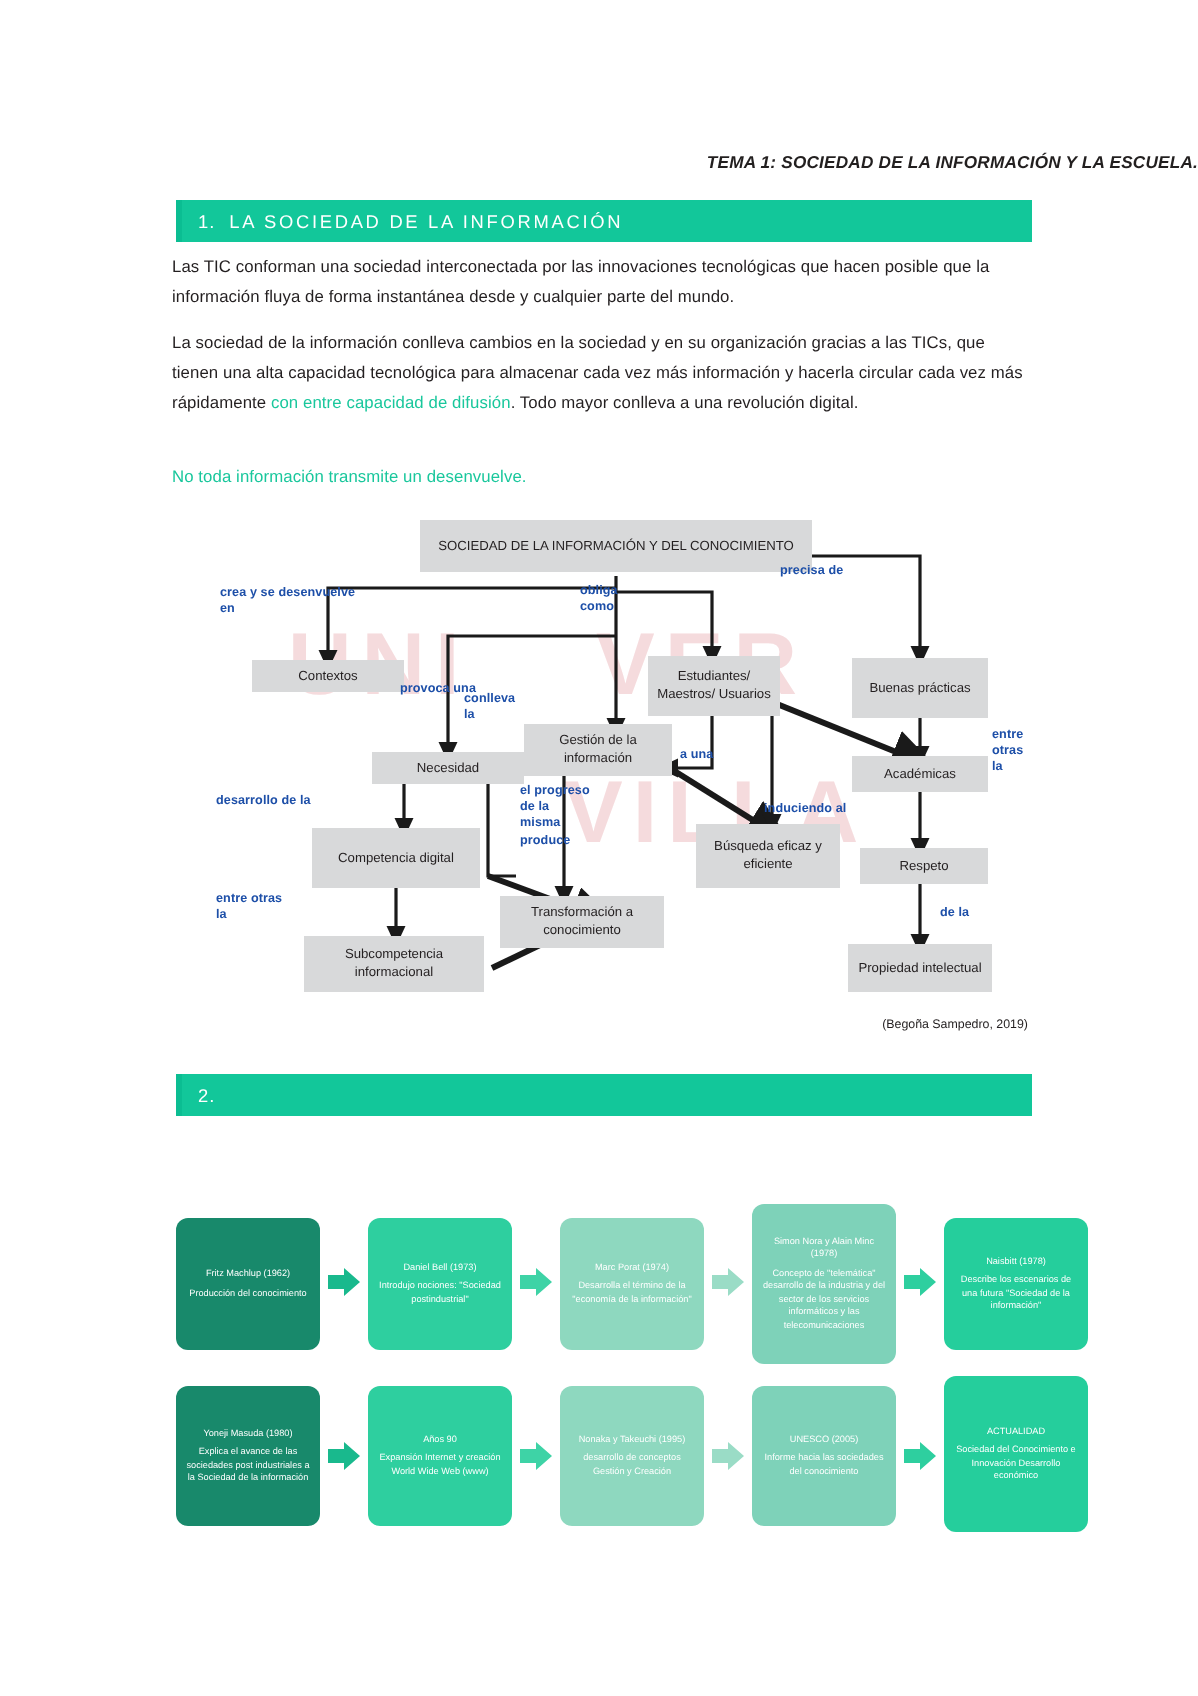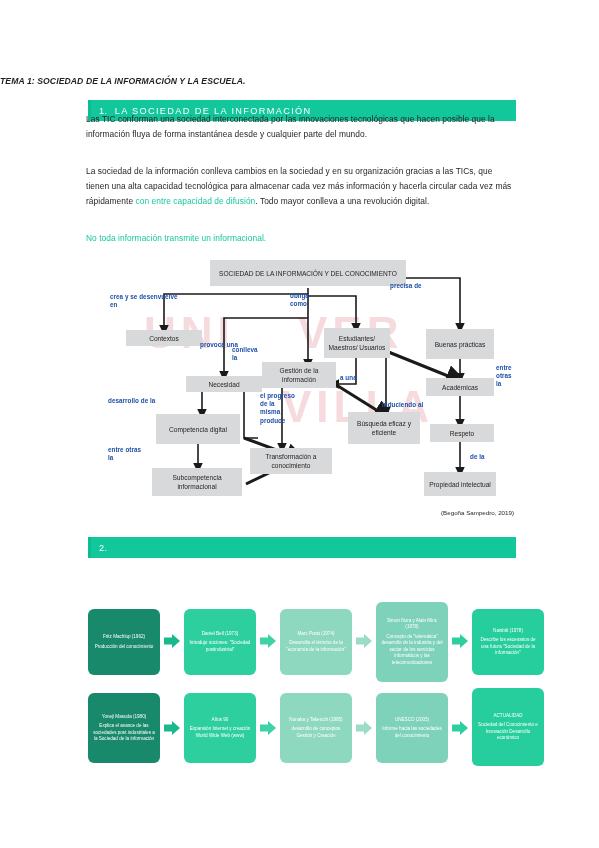--- a/index.html
+++ b/index.html
@@ -20,21 +20,21 @@
     inset: 0;
     background: #fff;
   }
 
   
   .doc-title {
     position: absolute;
     left: 0;
     right: 0;
     top: 76px;
-    text-align: left;
+    text-align: right;
     font-size: 8.6px;
     font-weight: bold;
     font-style: italic;
     letter-spacing: 0.1px;
     color: #221f1f;
   }
 
   
   .section-bar {
     position: absolute;
@@ -62,21 +62,21 @@
   .para {
     position: absolute;
     left: 86px;
     width: 430px;
     font-size: 8.4px;
     line-height: 15px;
     text-align: left;
     color: #231f20;
     letter-spacing: 0.05px;
   }
-  #p1 { top: 112px; }
+  #p1 { top: 126px; }
   #p2 { top: 164px; }
   #p3 { top: 231px; }
   .hl { color: #19c79c; }
   .green-line { color: #19c79c; }
 
   
   #diagram1 {
     position: absolute;
     left: 86px;
     top: 256px;
@@ -172,21 +172,21 @@
     <span class="num">1.</span>
     <span>LA SOCIEDAD DE LA INFORMACIÓN</span>
   </div>
 
   <div class="para" id="p1">Las TIC conforman una sociedad interconectada por las innovaciones tecnológicas que hacen posible que la información fluya de forma instantánea desde y cualquier parte del mundo.</div>
 
   <div class="para" id="p2">
     <span>La sociedad de la información conlleva cambios en la sociedad y en su organización gracias a las TICs, que tienen una alta capacidad tecnológica para almacenar cada vez más información y hacerla circular cada vez más rápidamente </span><span class="hl">con entre capacidad de difusión</span><span>. Todo mayor conlleva a una revolución digital.</span>
   </div>
 
-  <div class="para green-line" id="p3">No toda información transmite un informacional.</div>
+  <div class="para green-line" id="p3">No toda información transmite un desenvuelve.</div>
 
   <div id="diagram1">
 
     <div class="wm">
       <span class="w1">UNI</span>
       <span class="w2">VER</span>
       <span class="w4">VILLA</span>
     </div>
 
     <svg id="d1svg" viewBox="0 0 430 262">

